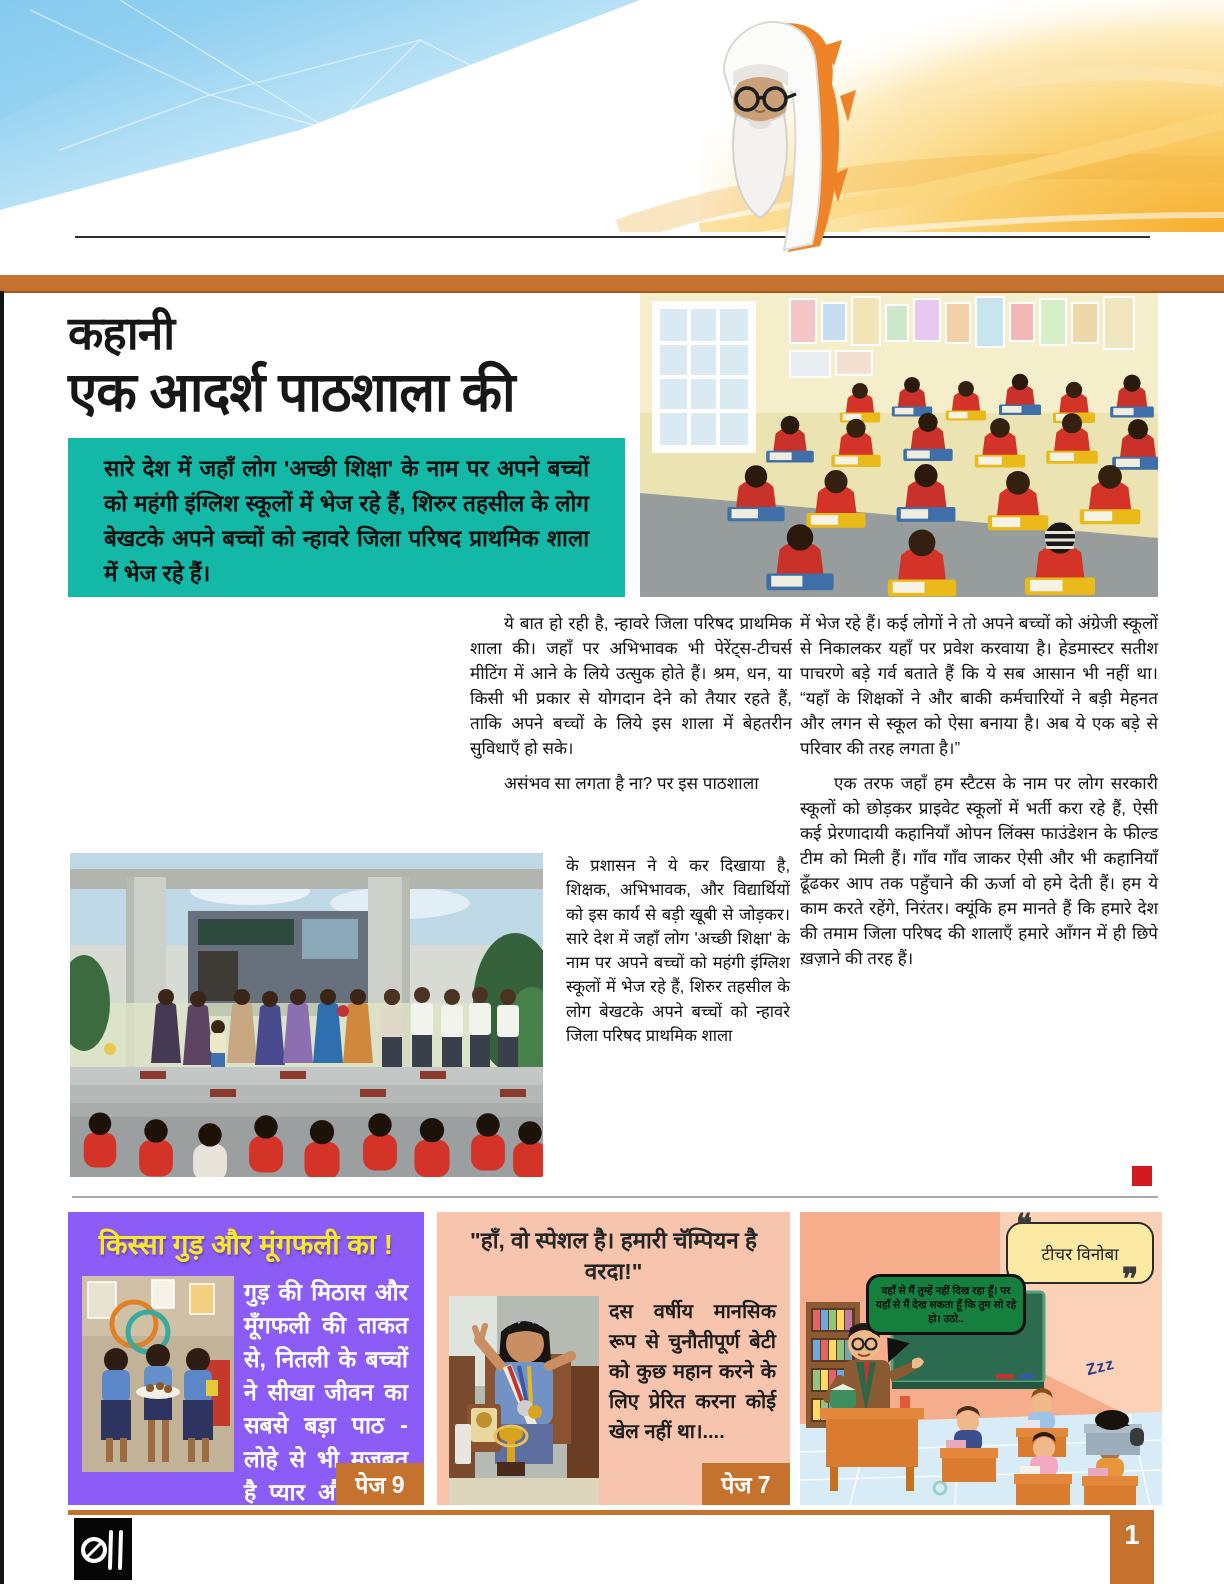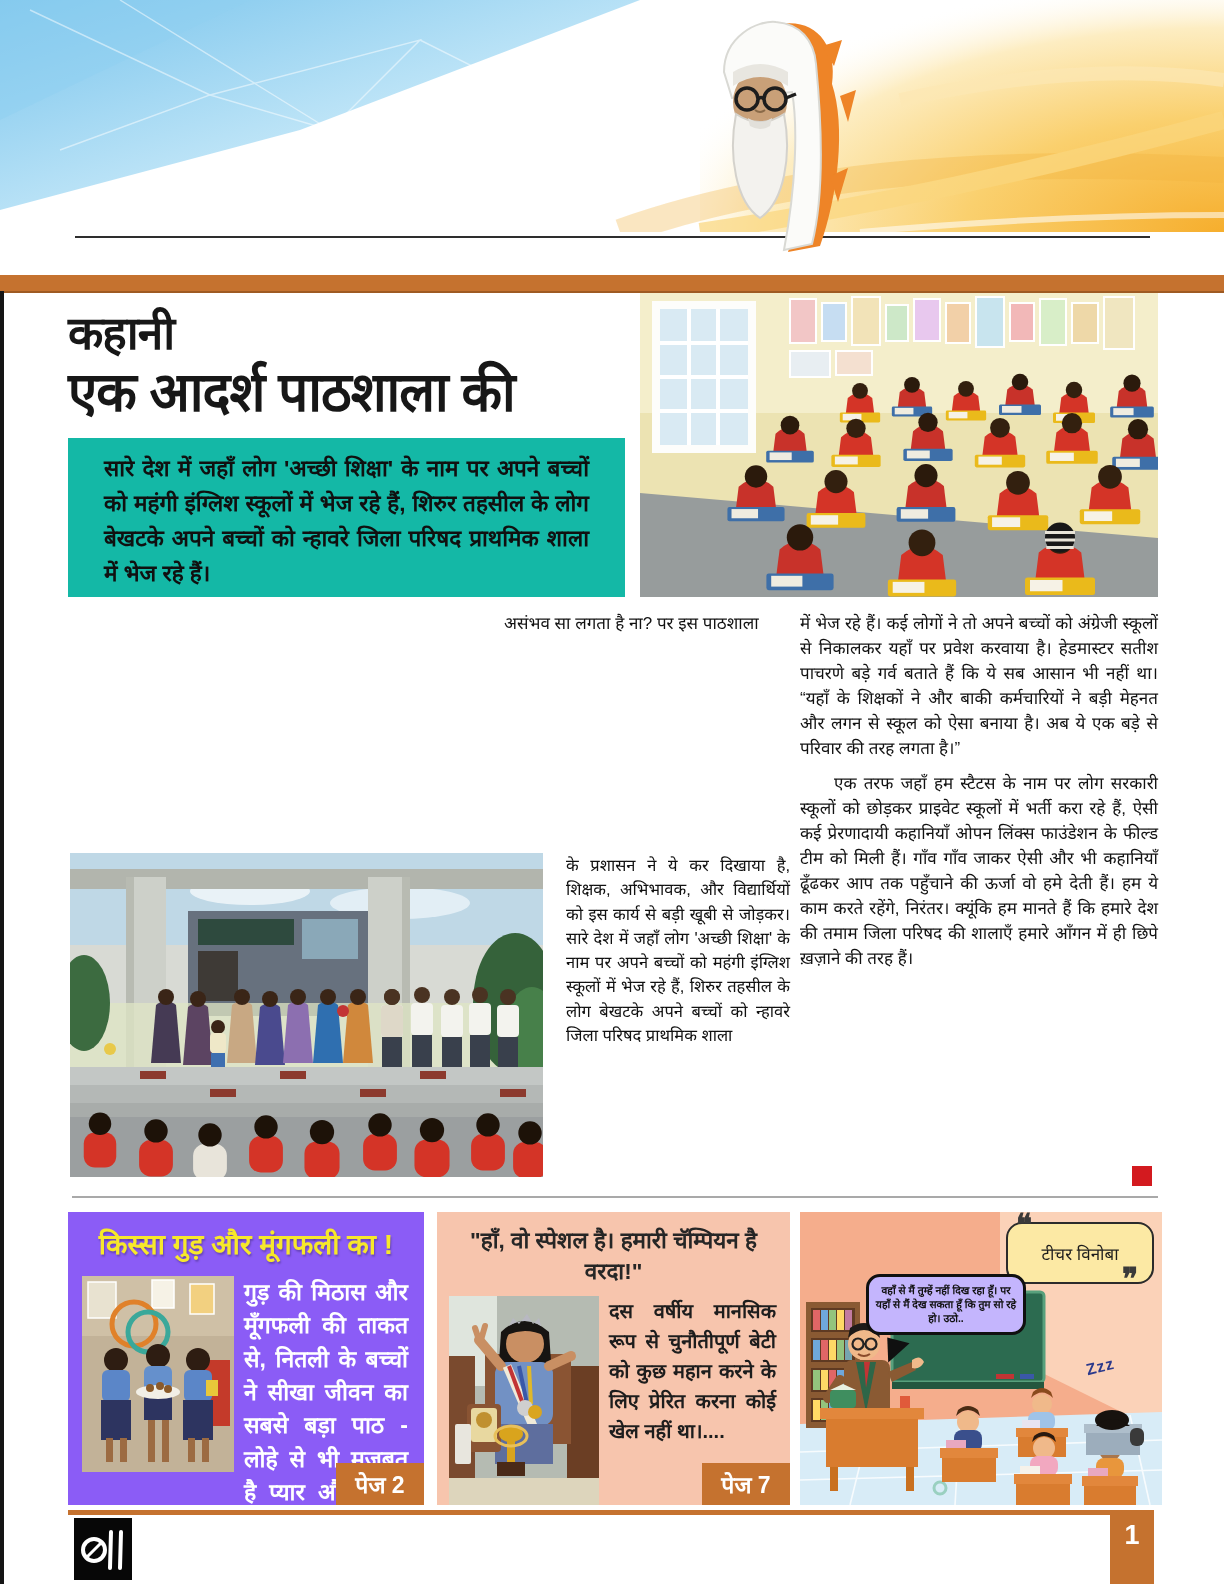--- a/index.html
+++ b/index.html
@@ -59,21 +59,21 @@
   #t2-photo{margin:2px 10px 0 12px;flex:none;}
   #t2-body{font-size:20px;font-weight:700;color:#1d1d1d;line-height:1.5;text-align:justify;
     margin:2px 14px 0 0;}
   #teaser-cartoon{left:800px;width:362px;background:#f5b08d;}
   #cartoon-banner{position:absolute;left:206px;top:10px;width:144px;height:58px;background:#fce9a4;
     border:2px solid #2b2b2b;border-radius:16px;display:flex;align-items:center;justify-content:center;
     font-size:17px;font-weight:400;color:#1c1c1c;z-index:4;}
   .quote-glyph{position:absolute;font-size:30px;color:#3a3a3a;line-height:1;z-index:5;font-weight:700;}
   #quote-open{left:216px;top:-2px;}
   #quote-close{left:322px;top:52px;}
-  #speech-bubble{position:absolute;left:66px;top:62px;width:142px;background:#c4b5fd;border:3px solid #101010;
+  #speech-bubble{position:absolute;left:66px;top:62px;width:142px;background:#15803d;border:3px solid #101010;
     border-radius:14px;padding:6px 6px;font-size:10.5px;font-weight:700;color:#111;text-align:center;
     line-height:1.35;z-index:4;}
   #speech-tail{position:absolute;left:84px;top:128px;width:0;height:0;z-index:3;
     border-left:7px solid transparent;border-right:16px solid transparent;border-top:24px solid #101010;
     transform:rotate(14deg);}
   #zzz{position:absolute;left:286px;top:146px;font-size:16px;font-weight:800;color:#2c3a8c;
     transform:rotate(-14deg);letter-spacing:1px;z-index:4;}
 
   
   #footer-rule{left:68px;top:1510px;width:1042px;height:5px;background:#c5722f;}
@@ -215,20 +215,21 @@
     <g transform="translate(420,282) scale(1.25)">
       <circle cx="0" cy="-30" r="12" fill="#181818"></circle>
       <path d="M-12,-34 H12 M-12,-28 H12 M-11,-22 H11" stroke="#e8e4d8" stroke-width="2.4"></path>
     </g>
   </svg>
 
   <div class="abs" id="col1">
   </div>
 
   <div class="abs" id="col2a">
+    <p class="colp indent">ये बात हो रही है, न्हावरे जिला परिषद प्राथमिक शाला की। जहाँ पर अभिभावक भी पेरेंट्स-टीचर्स मीटिंग में आने के लिये उत्सुक होते हैं। श्रम, धन, या किसी भी प्रकार से योगदान देने को तैयार रहते हैं, ताकि अपने बच्चों के लिये इस शाला में बेहतरीन सुविधाएँ हो सके।</p>
     <p class="colp indent">असंभव सा लगता है ना? पर इस पाठशाला</p>
   </div>
 
   <svg class="abs photo" id="group-photo" viewBox="0 0 473 324">
     <defs>
       <g id="w">
         <path d="M-10,-28 Q0,-36 10,-28 L15,30 H-15 Z"></path>
         <circle cx="0" cy="-36" r="8" fill="#3a2517"></circle>
       </g>
       <g id="m">
@@ -360,21 +361,21 @@
           <circle cx="116" cy="84" r="12" fill="#2e1d12"></circle>
           <rect x="102" y="94" width="28" height="32" rx="6" fill="#5b86c8"></rect>
           <rect x="101" y="124" width="30" height="40" fill="#2d3460"></rect>
           <rect x="106" y="162" width="7" height="24" fill="#9c6b42"></rect>
             <rect x="120" y="162" width="7" height="24" fill="#9c6b42"></rect>
           <rect x="124" y="104" width="12" height="16" fill="#e8c83a"></rect>
         </g>
       </svg>
       <div id="t1-body">गुड़ की मिठास और मूँगफली की ताकत से, नितली के बच्चों ने सीखा जीवन का सबसे बड़ा पाठ - लोहे से भी मजबूत है प्यार और शिक्षा का रिश्ता।</div>
     </div>
-    <div class="page-btn">पेज 2</div>
+    <div class="page-btn">पेज 9</div>
   </div>
 
   <div class="abs teaser" id="teaser-salmon">
     <div id="t2-title">"हाँ, वो स्पेशल है। हमारी चॅम्पियन है वरदा!"</div>
     <div class="t-row">
       <svg id="t2-photo" width="150" height="212" viewBox="0 0 150 212">
         <rect width="150" height="212" fill="#b5bbb2"></rect>
         <rect x="0" y="0" width="48" height="90" fill="#dfe5dd"></rect>
         <rect x="0" y="60" width="26" height="152" fill="#7a4a2e"></rect>
         <rect x="118" y="70" width="32" height="142" fill="#6b3e24"></rect>

